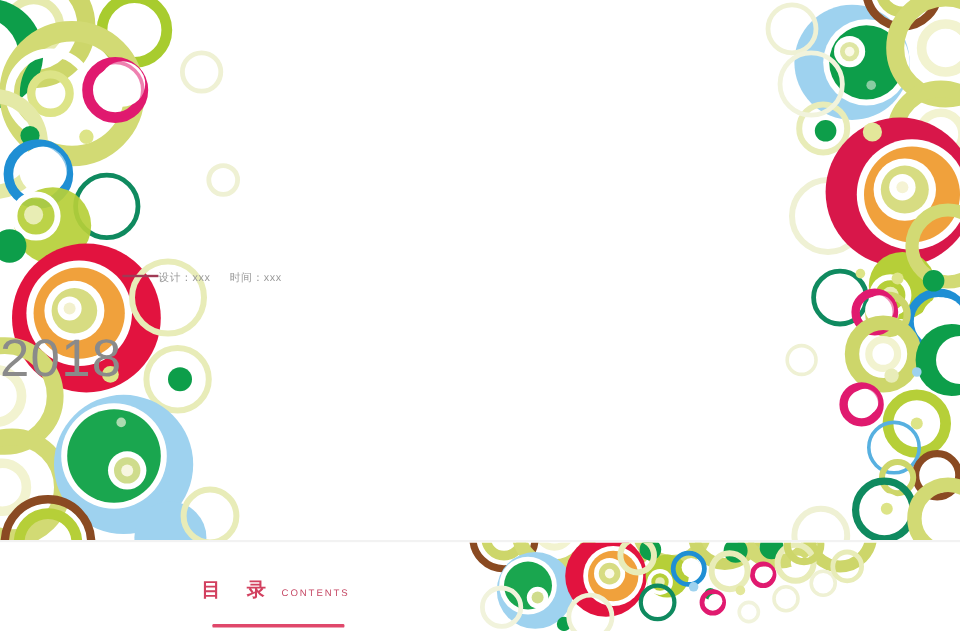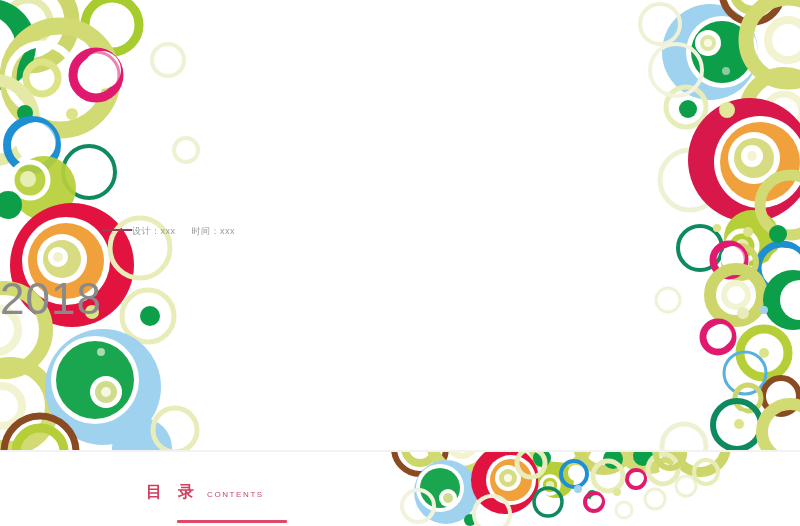--- a/index.html
+++ b/index.html
@@ -63,21 +63,22 @@
     position:absolute; left:0; top:452px; width:800px; height:74px;
     background:#ffffff; overflow:hidden;
   }
   .slide2 svg.deco2 { position:absolute; left:0; top:0; width:800px; height:74px; }
   .contents-block {
     position:absolute; left:146px; top:30px;
     display:flex; align-items:baseline; gap:7px;
   }
   .cn-contents {
     font-size:16px; font-weight:700; color:#d2405f; letter-spacing:6px;
-    font-family:Liberation Serif, serif;
+    font-family:Liberation Mono, monospace;
+    margin-left:22px;
   }
   .en-contents {
     font-size:8px; color:#c64a66; letter-spacing:1.6px; font-weight:400;text-align:right;
   }
   .pink-bar {
     position:absolute; left:177px; top:68px;
     width:110px; height:3px; background:#e0486b; border-radius:1px;
   }
   .hairline {
     position:absolute; left:0; top:450px; width:800px; height:2px;

